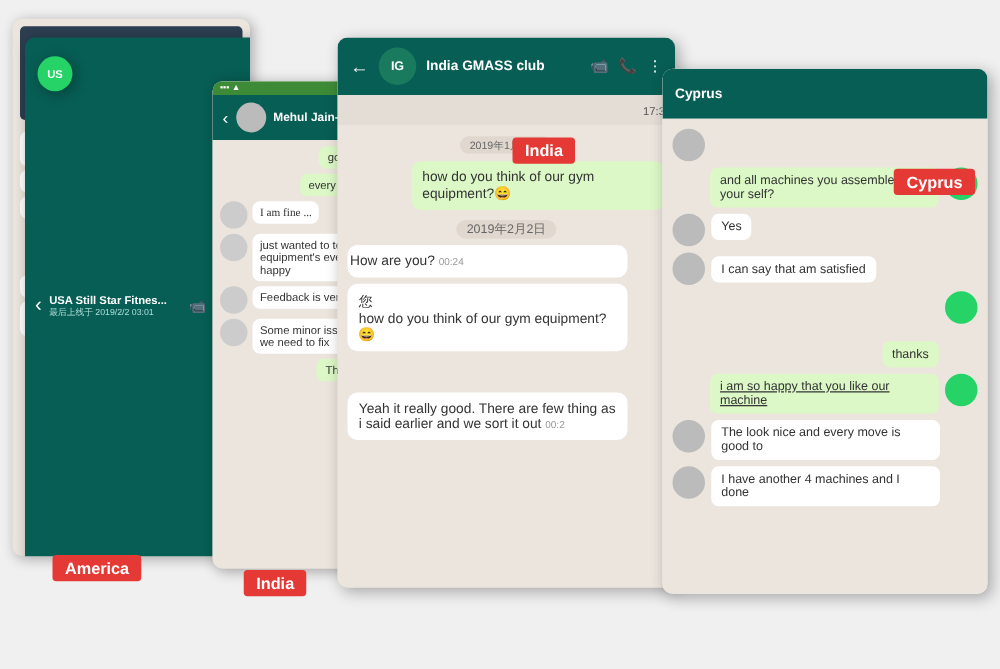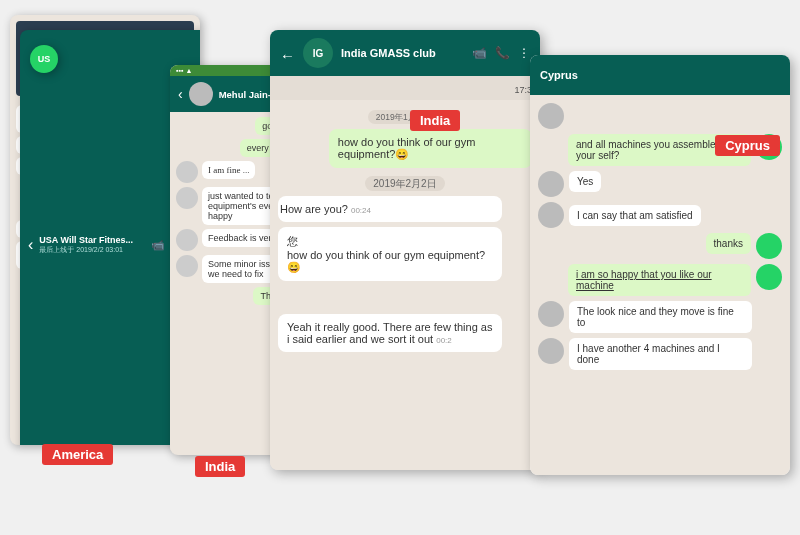--- a/index.html
+++ b/index.html
@@ -118,21 +118,21 @@
     }
   </style>
 </head>
 <body>
 
 <div class="chat-america">
   <div class="chat-america header" style="background:#075e54;padding:7px 8px;display:flex;align-items:center;gap:6px;">
     <span style="color:white;font-size:16px;">‹</span>
     <div class="chat-america header avatar" style="width:28px;height:28px;border-radius:50%;background:#25d366;display:flex;align-items:center;justify-content:center;color:white;font-size:9px;font-weight:bold;flex-shrink:0;">US</div>
     <div style="flex:1;min-width:0;">
-      <div style="color:white;font-size:9px;font-weight:bold;white-space:nowrap;overflow:hidden;text-overflow:ellipsis;">USA Will Star Fitnes...</div>
+      <div style="color:white;font-size:9px;font-weight:bold;white-space:nowrap;overflow:hidden;text-overflow:ellipsis;">USA Still Star Fitnes...</div>
       <div style="color:#b2dfdb;font-size:7px;">最后上线于 2019/2/2 03:01</div>
     </div>
     <div style="display:flex;gap:6px;color:white;font-size:11px;">
       <span>📹</span>
       <span>📞</span>
       <span>⋮</span>
     </div>
   </div>
 
   <div style="background:#2c3e50;height:75px;margin:6px;border-radius:4px;display:flex;align-items:center;justify-content:center;position:relative;">
@@ -232,32 +232,32 @@
       <div style="width:26px;height:26px;border-radius:50%;background:#bbb;flex-shrink:0;"></div>
       <div style="background:white;border-radius:6px;padding:5px 8px;font-size:10px;color:#333;">Yes</div>
     </div>
 
     <div style="display:flex;gap:5px;align-items:center;">
       <div style="width:26px;height:26px;border-radius:50%;background:#bbb;flex-shrink:0;"></div>
       <div style="background:white;border-radius:6px;padding:5px 8px;font-size:10px;color:#333;">I can say that am satisfied</div>
     </div>
 
     <div style="display:flex;justify-content:flex-end;align-items:flex-start;gap:5px;">
-      <div style="background:#dcf8c6;border-radius:6px;padding:5px 8px;font-size:10px;color:#333;">thanks</div>
+      <div style="background:#dcf8c6;border-radius:6px;padding:5px 8px;font-size:10px;color:#333;margin-top:40px;">thanks</div>
       <div style="width:26px;height:26px;border-radius:50%;background:#25d366;flex-shrink:0;"></div>
     </div>
 
     <div style="display:flex;justify-content:flex-end;align-items:flex-start;gap:5px;">
       <div style="background:#dcf8c6;border-radius:6px;padding:5px 8px;font-size:10px;color:#333;max-width:75%;text-decoration:underline;">i am so happy that you like our machine</div>
       <div style="width:26px;height:26px;border-radius:50%;background:#25d366;flex-shrink:0;"></div>
     </div>
 
     <div style="display:flex;gap:5px;align-items:flex-start;">
       <div style="width:26px;height:26px;border-radius:50%;background:#bbb;flex-shrink:0;"></div>
-      <div style="background:white;border-radius:6px;padding:5px 8px;font-size:10px;color:#333;max-width:75%;">The look nice and they move is fine to</div>
+      <div style="background:white;border-radius:6px;padding:5px 8px;font-size:10px;color:#333;max-width:75%;">The look nice and every move is good to</div>
     </div>
 
     <div style="display:flex;gap:5px;align-items:flex-start;">
       <div style="width:26px;height:26px;border-radius:50%;background:#bbb;flex-shrink:0;"></div>
       <div style="background:white;border-radius:6px;padding:5px 8px;font-size:10px;color:#333;max-width:75%;">I have another 4 machines and I done</div>
     </div>
   </div>
 </div>
 
 <div class="country-label label-america">America</div>

